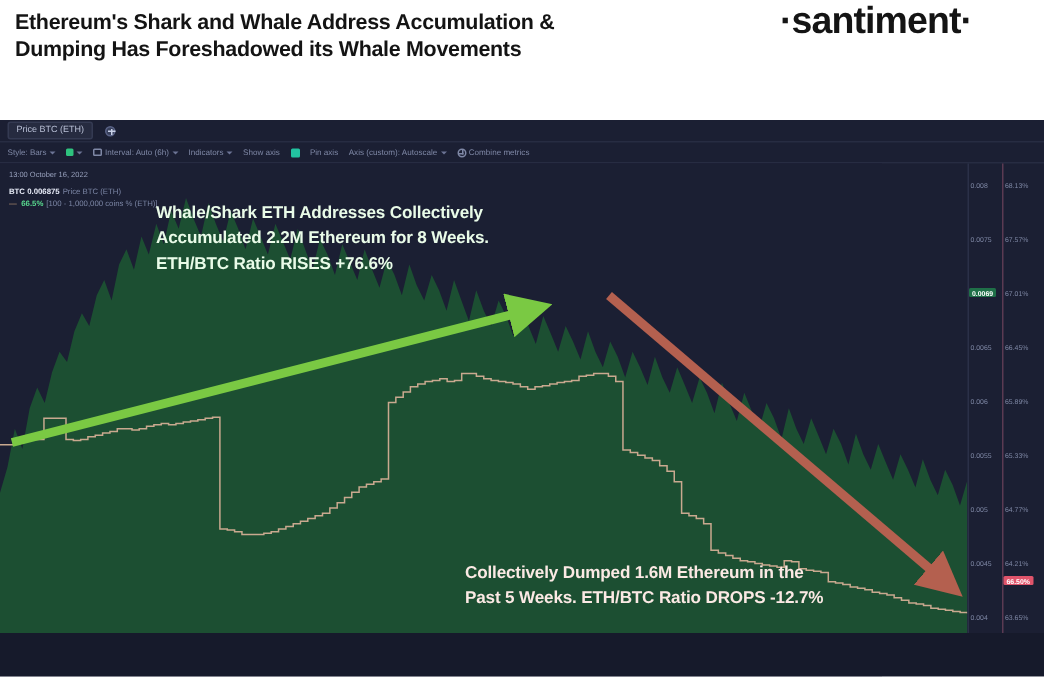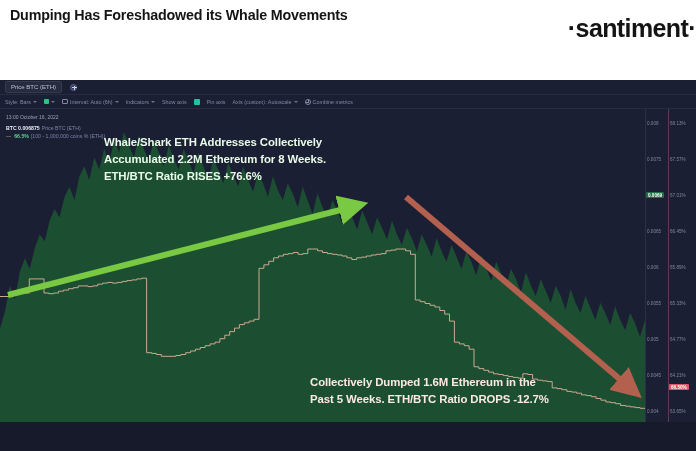--- a/index.html
+++ b/index.html
@@ -26,21 +26,21 @@
   .title-line {
     font-size: 14.3px; font-weight: bold; color: #141414;
     line-height: 17.5px; letter-spacing: -0.2px;
   }
   .subtitle {
     margin-top: 5px;
     font-size: 13px; color: #4a4a4a; font-weight: 400;
     letter-spacing: -0.2px;
   }
   .header-right {
-    flex: 1; padding-top: 14px; text-align: right;
+    flex: 1; text-align: left;
   }
   .brand {
     font-size: 25px; font-weight: 600; color: #141414;
     letter-spacing: -0.6px;
   }
   .brand-sub {
     margin-top: 4px;
     font-size: 8.2px; color: #6b6b6b; letter-spacing: 0.2px;
   }
 
@@ -215,20 +215,21 @@
     background: #161a2b;
   }
 </style>
 </head>
 <body>
 
 <div id="page">
 
   <div class="header">
     <div class="header-left">
+      <div class="title-line">Ethereum's Shark and Whale Address Accumulation &amp;</div>
       <div class="title-line">Dumping Has Foreshadowed its Whale Movements</div>
     </div>
     <div class="header-right">
       <div class="brand">·santiment·</div>
     </div>
   </div>
 
   <div class="app">
 
     <div class="tabbar">

